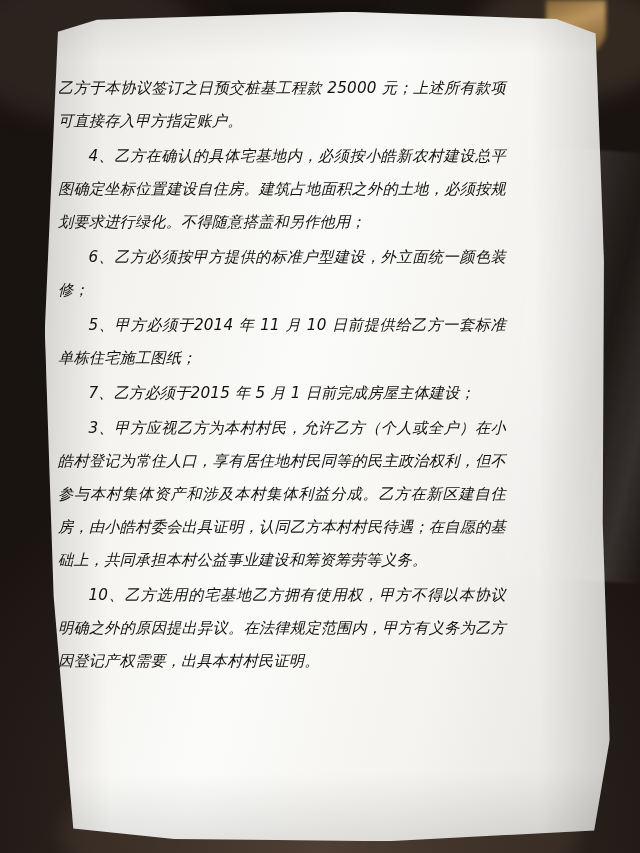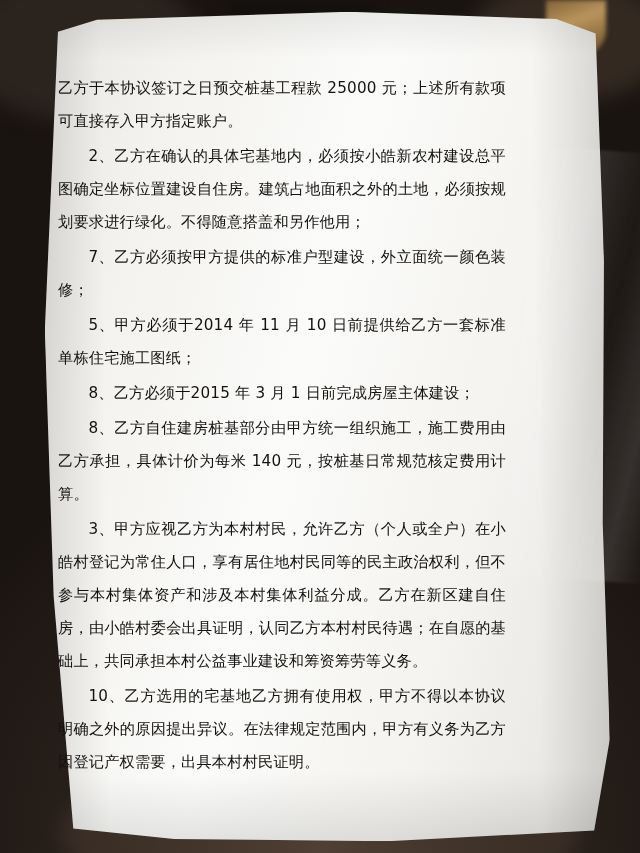--- a/index.html
+++ b/index.html
@@ -15,20 +15,21 @@
   }
 
   
   #scene {
     position: relative;
     width: 640px;
     height: 853px;
     background:
       radial-gradient(ellipse 70% 50% at 50% 100%, #4a3b31 0%, #2b221c 45%, #1a1411 100%);
     overflow: hidden;
+    font-style: italic;
   }
 
   
   .bg-blob {
     position: absolute;
     border-radius: 50%;
     filter: blur(10px);
   }
   .blob-a {
     left: -40px; top: -30px;
@@ -147,25 +148,24 @@
 
   <div id="paper">
     <div class="crease crease-1"></div>
     <div class="crease crease-2"></div>
     <div class="crease crease-3"></div>
     <div class="crease crease-4"></div>
   </div>
 
   <div id="doc-text">
     <p class="noindent">乙方于本协议签订之日预交桩基工程款 25000 元；上述所有款项可直接存入甲方指定账户。</p>
-    <p>2、乙方在确认的具体宅基地内，必须按小皓新农村建设总平图确定坐标位置建设自住房。建筑占地面积之外的土地，必须按规划要求进行绿化。不得随意搭盖和另作他用；</p>
-    <p>7、乙方必须按甲方提供的标准户型建设，外立面统一颜色装修；</p>
+    <p>4、乙方在确认的具体宅基地内，必须按小皓新农村建设总平图确定坐标位置建设自住房。建筑占地面积之外的土地，必须按规划要求进行绿化。不得随意搭盖和另作他用；</p>
+    <p>6、乙方必须按甲方提供的标准户型建设，外立面统一颜色装修；</p>
     <p>5、甲方必须于2014 年 11 月 10 日前提供给乙方一套标准单栋住宅施工图纸；</p>
-    <p>8、乙方必须于2015 年 3 月 1 日前完成房屋主体建设；</p>
-    <p>8、乙方自住建房桩基部分由甲方统一组织施工，施工费用由乙方承担，具体计价为每米 140 元，按桩基日常规范核定费用计算。</p>
+    <p>7、乙方必须于2015 年 5 月 1 日前完成房屋主体建设；</p>
     <p>3、甲方应视乙方为本村村民，允许乙方（个人或全户）在小皓村登记为常住人口，享有居住地村民同等的民主政治权利，但不参与本村集体资产和涉及本村集体利益分成。乙方在新区建自住房，由小皓村委会出具证明，认同乙方本村村民待遇；在自愿的基础上，共同承担本村公益事业建设和筹资筹劳等义务。</p>
     <p>10、乙方选用的宅基地乙方拥有使用权，甲方不得以本协议明确之外的原因提出异议。在法律规定范围内，甲方有义务为乙方因登记产权需要，出具本村村民证明。</p>
 
   </div>
 
   <div class="plastic-sheen"></div>
   <div class="plastic-edge"></div>
 
 </div>
 

